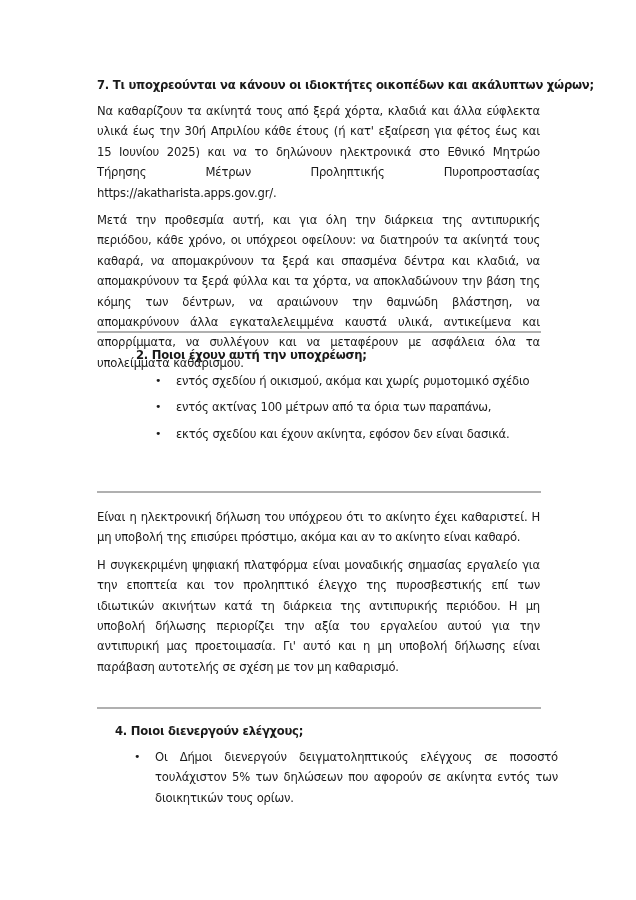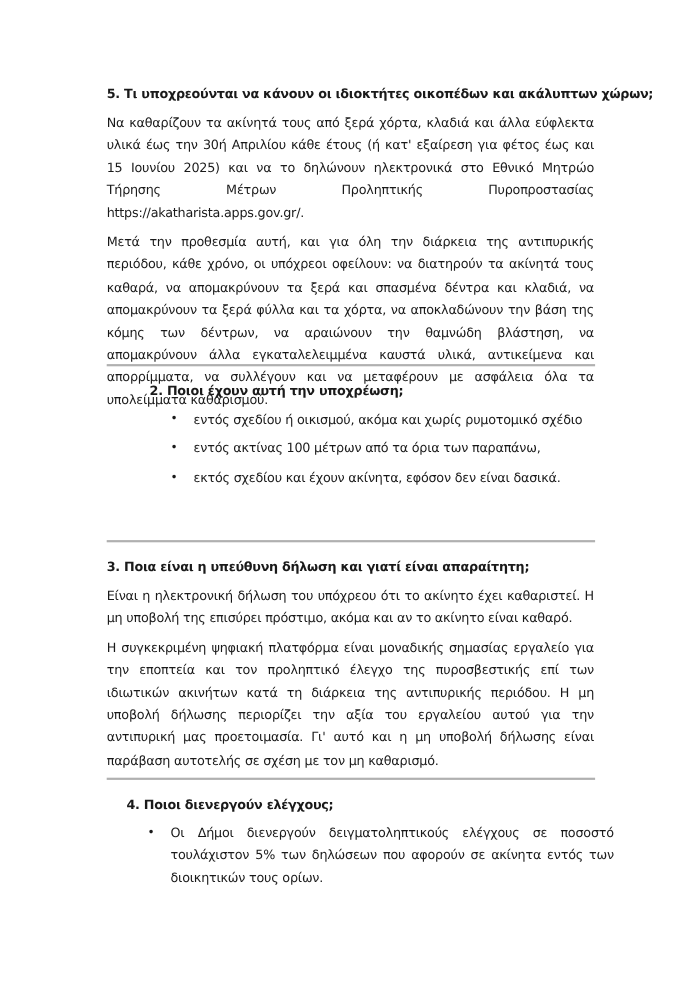--- a/index.html
+++ b/index.html
@@ -72,21 +72,21 @@
     .s2-intro { margin-bottom: 4px; }
     .s2-list li { margin-bottom: 6px; }
     .s4-list li { margin-bottom: 0; }
   </style>
 </head>
 <body>
 
 <div class="page">
 
   <div id="s1">
-    <div class="section-title">5. Τι υποχρεούνται να κάνουν οι ιδιοκτήτες οικοπέδων και ακάλυπτων χώρων;</div>
+    <div class="section-title">7. Τι υποχρεούνται να κάνουν οι ιδιοκτήτες οικοπέδων και ακάλυπτων χώρων;</div>
     <p class="para">Να καθαρίζουν τα ακίνητά τους από ξερά χόρτα, κλαδιά και άλλα εύφλεκτα υλικά έως την 30ή Απριλίου κάθε έτους (ή κατ' εξαίρεση για φέτος έως και 15 Ιουνίου 2025) και να το δηλώνουν ηλεκτρονικά στο Εθνικό Μητρώο Τήρησης Μέτρων Προληπτικής Πυροπροστασίας https://akatharista.apps.gov.gr/.</p>
     <p class="para">Μετά την προθεσμία αυτή, και για όλη την διάρκεια της αντιπυρικής περιόδου, κάθε χρόνο, οι υπόχρεοι οφείλουν: να διατηρούν τα ακίνητά τους καθαρά, να απομακρύνουν τα ξερά και σπασμένα δέντρα και κλαδιά, να απομακρύνουν τα ξερά φύλλα και τα χόρτα, να αποκλαδώνουν την βάση της κόμης των δέντρων, να αραιώνουν την θαμνώδη βλάστηση, να απομακρύνουν άλλα εγκαταλελειμμένα καυστά υλικά, αντικείμενα και απορρίμματα, να συλλέγουν και να μεταφέρουν με ασφάλεια όλα τα υπολείμματα καθαρισμού.</p>
   </div>
 
   <hr id="d1" class="divider">
 
   <div id="s2">
     <div class="section-title">2. Ποιοι έχουν αυτή την υποχρέωση;</div>
     <ul class="bullets s2-list">
       <li>
@@ -100,21 +100,20 @@
       <li>
         <span class="bullet">•</span>
         <span>εκτός σχεδίου και έχουν ακίνητα, εφόσον δεν είναι δασικά.</span>
       </li>
     </ul>
   </div>
 
   <hr id="d2" class="divider">
 
   <div id="s3">
-    <div class="section-title">3. Ποια είναι η υπεύθυνη δήλωση και γιατί είναι απαραίτητη;</div>
     <p class="para">Είναι η ηλεκτρονική δήλωση του υπόχρεου ότι το ακίνητο έχει καθαριστεί. Η μη υποβολή της επισύρει πρόστιμο, ακόμα και αν το ακίνητο είναι καθαρό.</p>
     <p class="para">Η συγκεκριμένη ψηφιακή πλατφόρμα είναι μοναδικής σημασίας εργαλείο για την εποπτεία και τον προληπτικό έλεγχο της πυροσβεστικής επί των ιδιωτικών ακινήτων κατά τη διάρκεια της αντιπυρικής περιόδου. Η μη υποβολή δήλωσης περιορίζει την αξία του εργαλείου αυτού για την αντιπυρική μας προετοιμασία. Γι' αυτό και η μη υποβολή δήλωσης είναι παράβαση αυτοτελής σε σχέση με τον μη καθαρισμό.</p>
   </div>
 
   <hr id="d3" class="divider">
 
   <div id="s4">
     <div class="section-title">4. Ποιοι διενεργούν ελέγχους;</div>
     <ul class="bullets s4-list">
       <li>

